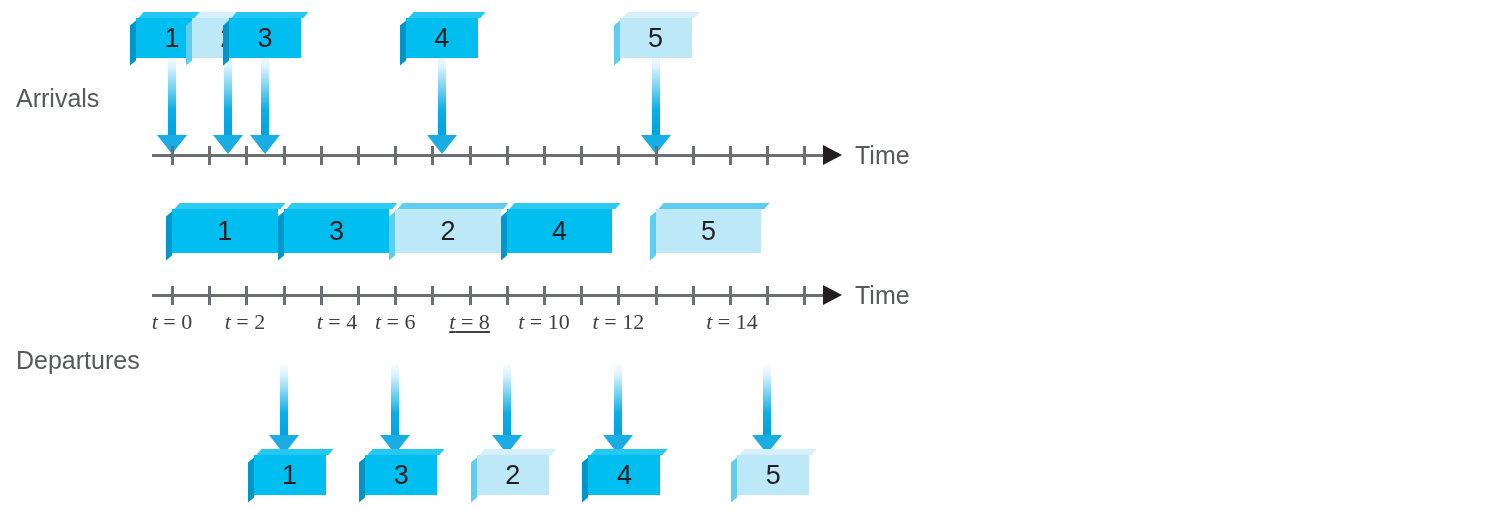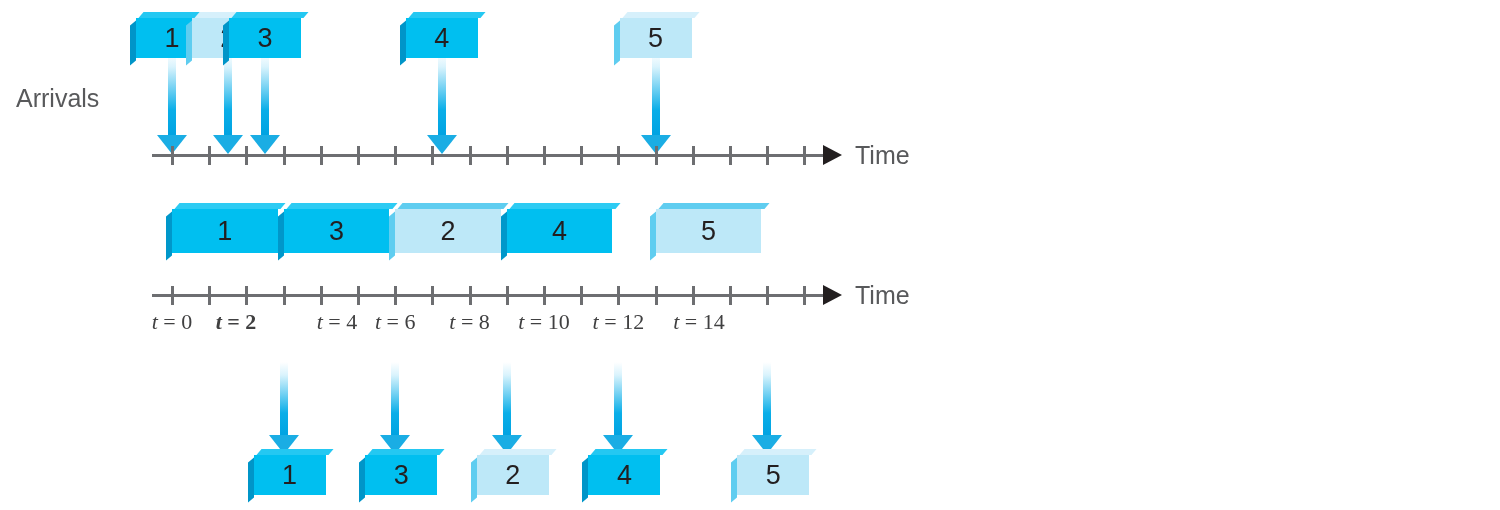--- a/index.html
+++ b/index.html
@@ -71,20 +71,21 @@
                border-top:19px solid #1aade4;}
 </style>
 </head>
 <body>
 
 <div class="stage">
 
   <div class="row-label" id="lbl-arrivals">Arrivals</div>
 
 
+  <div class="row-label" id="lbl-departures">Departures</div>
 
   <div id="arrivals-layer">
       <div class="arrow" style="left: 157px; top: 52px; height: 102px;">
         <div class="shaft" style="height: 83px;"></div>
         <div class="head" style="top: 83px;"></div>
       </div>
       <div class="pkt dk" style="left: 136px; top: 18px; width: 72px; height: 40px;">
         <div class="side"></div>
         <div class="top"></div>
         <div class="face">1</div>
@@ -198,27 +199,27 @@
       <div class="tick" style="left: 465.4px;"></div>
       <div class="tick" style="left: 502.6px;"></div>
       <div class="tick" style="left: 539.8px;"></div>
       <div class="tick" style="left: 577px;"></div>
       <div class="tick" style="left: 614.2px;"></div>
       <div class="tick" style="left: 651.4px;"></div>
     </div>
 
   <div id="tick-label-layer">
       <div class="tlab" style="left: 172px;"><i>t</i>&nbsp;=&nbsp;0</div>
-      <div class="tlab" style="left: 236px; font-weight: bold;"><i>t</i>&nbsp;=&nbsp;2</div>
+      <div class="tlab" style="left: 245px;"><i>t</i>&nbsp;=&nbsp;2</div>
       <div class="tlab" style="left: 337px;"><i>t</i>&nbsp;=&nbsp;4</div>
       <div class="tlab" style="left: 395.2px;"><i>t</i>&nbsp;=&nbsp;6</div>
-      <div class="tlab" style="left: 469.6px;"><i>t</i>&nbsp;=&nbsp;8</div>
+      <div class="tlab" style="left: 469.6px; text-decoration: underline;"><i>t</i>&nbsp;=&nbsp;8</div>
       <div class="tlab" style="left: 544px;"><i>t</i>&nbsp;=&nbsp;10</div>
       <div class="tlab" style="left: 618.4px;"><i>t</i>&nbsp;=&nbsp;12</div>
-      <div class="tlab" style="left: 699px;"><i>t</i>&nbsp;=&nbsp;14</div>
+      <div class="tlab" style="left: 732px;"><i>t</i>&nbsp;=&nbsp;14</div>
     </div>
 
   <div id="departures-layer">
       <div class="arrow" style="left: 268.6px; top: 362px; height: 92px;">
         <div class="shaft" style="height: 73px;"></div>
         <div class="head" style="top: 73px;"></div>
       </div>
       <div class="pkt dk" style="left: 253.6px; top: 455px; width: 72px; height: 40px;">
         <div class="side"></div>
         <div class="top"></div>

